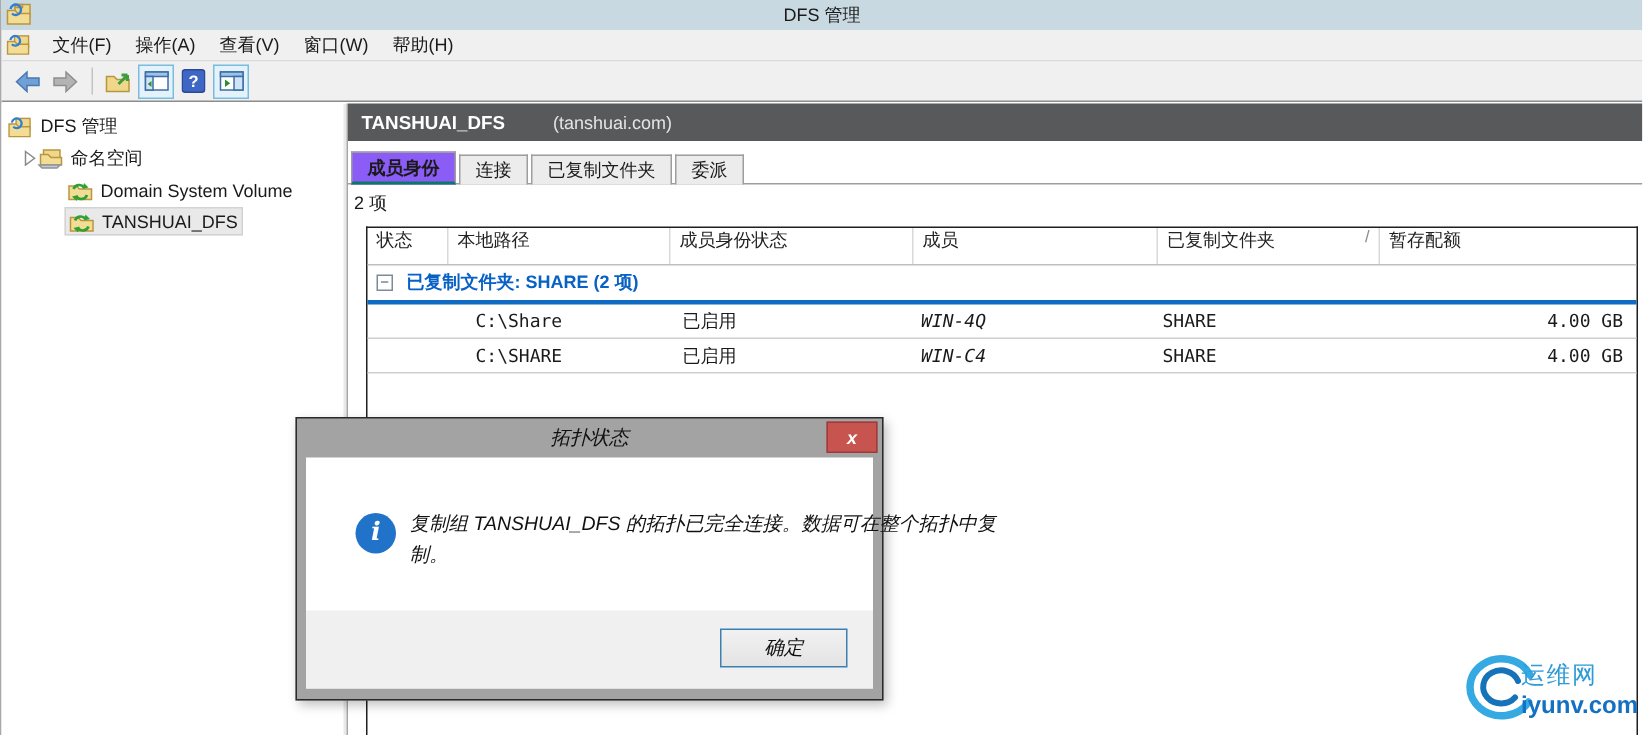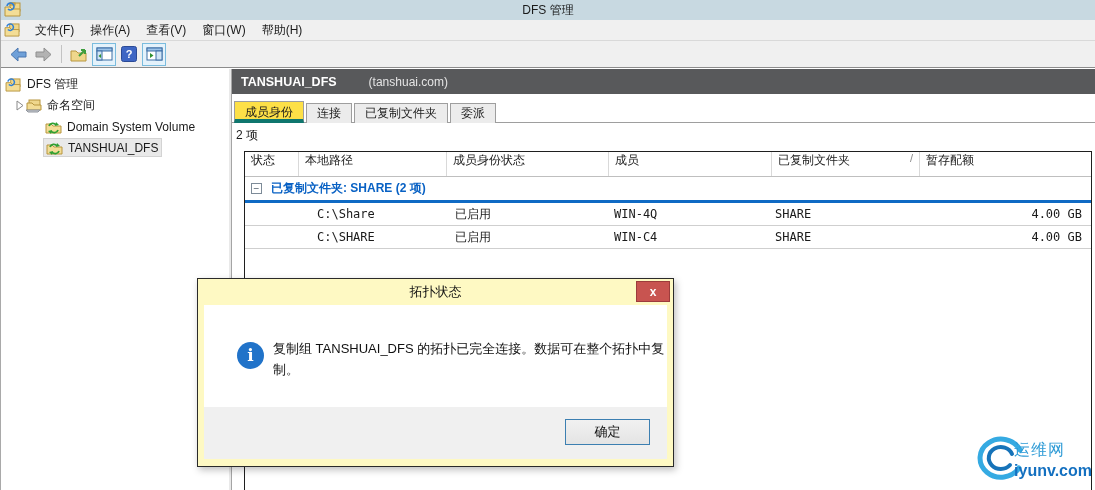--- a/index.html
+++ b/index.html
@@ -40,21 +40,21 @@
   .node-content.selected { background:#e9e9e9; border:1px solid #d3d3d3; }
 
   
   .main { flex:1; position:relative; background:#fff; }
   .main-header { height:25px; background:#58595b; color:#fff; display:flex; align-items:center; padding-left:9px; }
   .main-header .mh-title { font-weight:bold; font-size:12.5px; }
   .main-header .mh-subtitle { margin-left:32px; color:#e4e4e4; font-size:12px; }
 
   .tabs { margin-top:7px; display:flex; align-items:flex-end; height:22px; border-bottom:1px solid #9e9e9e; padding-left:2px; }
   .tab { height:20px; line-height:19px; padding:0 10px; border:1px solid #9e9e9e; border-bottom:none; background:#ececec; margin-right:2px; margin-bottom:-1px; cursor:default; }
-  .tab.active { height:22px; line-height:21px; background:#fde047; border-bottom:4px solid #0f766e; }
+  .tab.active { height:22px; line-height:21px; background:#8b5cf6; border-bottom:2px solid #0f766e;font-weight:bold; }
 
   .count-line { height:24px; line-height:24px; padding-left:4px; }
 
   
   .table { position:absolute; top:82px; left:12px; right:3px; bottom:0; border:1px solid #1f1f1f; border-bottom:none; background:#fff; }
   .thead { display:flex; height:25px; border-bottom:1px solid #bfbfbf; align-items:stretch; }
   .th { display:flex; align-items:flex-start; padding-left:6px; border-right:1px solid #d9d9d9; color:#222; }
   .th:last-child { border-right:none; }
   .col-status { width:54px; }
   .col-path { width:148px; }
@@ -64,26 +64,26 @@
   .col-quota { flex:1; }
   .sort { margin-left:auto; margin-right:6px; color:#8a8a8a; font-size:11px; }
 
   .group-row { height:26px; display:flex; align-items:center; padding-left:6px; color:#0861c4; font-weight:bold; border-bottom:3px solid #0f6ac4; }
   .collapse-box { width:11px; height:11px; border:1px solid #7d8b98; color:#4a5a68; font-size:10px; line-height:9px; text-align:center; background:#fff; margin-right:9px; font-weight:normal; }
 
   .row { display:flex; height:23px; align-items:center; border-bottom:1px solid #cfcfcf; font-family:"DejaVu Sans Mono", monospace; font-size:12px; }
   .td { overflow:hidden; white-space:nowrap; }
   .td.col-path { padding-left:18px; }
   .td.col-mstatus { padding-left:8px; font-family:"Liberation Sans", sans-serif; }
-  .td.col-member { padding-left:5px; }
+  .td.col-member { padding-left:5px;font-style:italic; }
   .td.col-folder { padding-left:3px; }
   .td.col-quota { text-align:right; padding-right:9px; }
 
   
-  .dialog { position:absolute; left:196px; top:278px; width:477px; height:189px; background:#fef9c3; border:1px solid #2a2a2a; box-shadow:2px 3px 7px rgba(0,0,0,0.25); padding:0 6px 6px 6px; z-index:20; }
+  .dialog { position:absolute; left:196px; top:278px; width:392px; height:189px; background:#a3a3a3; border:1px solid #2a2a2a; box-shadow:2px 3px 7px rgba(0,0,0,0.25); padding:0 6px 6px 6px; z-index:20;font-style:italic; }
   .dlg-titlebar { height:26px; position:relative; display:flex; align-items:center; justify-content:center; font-size:13px; color:#111; }
   .dlg-close { position:absolute; right:-3px; top:2px; width:34px; height:21px; background:#c85450; border:1px solid #9c3c3c; color:#fff; font-weight:bold; font-size:12px; display:flex; align-items:center; justify-content:center; cursor:default; }
   .dlg-inner { height:154px; background:#fff; }
   .dlg-body { height:102px; position:relative; }
   .info-icon { position:absolute; left:33px; top:37px; width:27px; height:27px; border-radius:50%; background:#2173c9; color:#fff; font-family:"DejaVu Serif", serif; font-weight:bold; font-size:17px; text-align:center; line-height:26px; }
   .dlg-msg { position:absolute; left:69px; top:33px; width:392px; font-size:13px; line-height:21px; color:#111; }
   .dlg-footer { height:52px; background:#f0f0f0; position:relative;padding-left:42px; }
   .ok-btn { position:absolute; right:17px; top:12px; width:85px; height:26px; background:linear-gradient(#f1f1f1,#e4e4e4); border:1px solid #3c7fb1; font-size:13px; color:#111; text-align:center; line-height:24px; cursor:default; }
 
   

